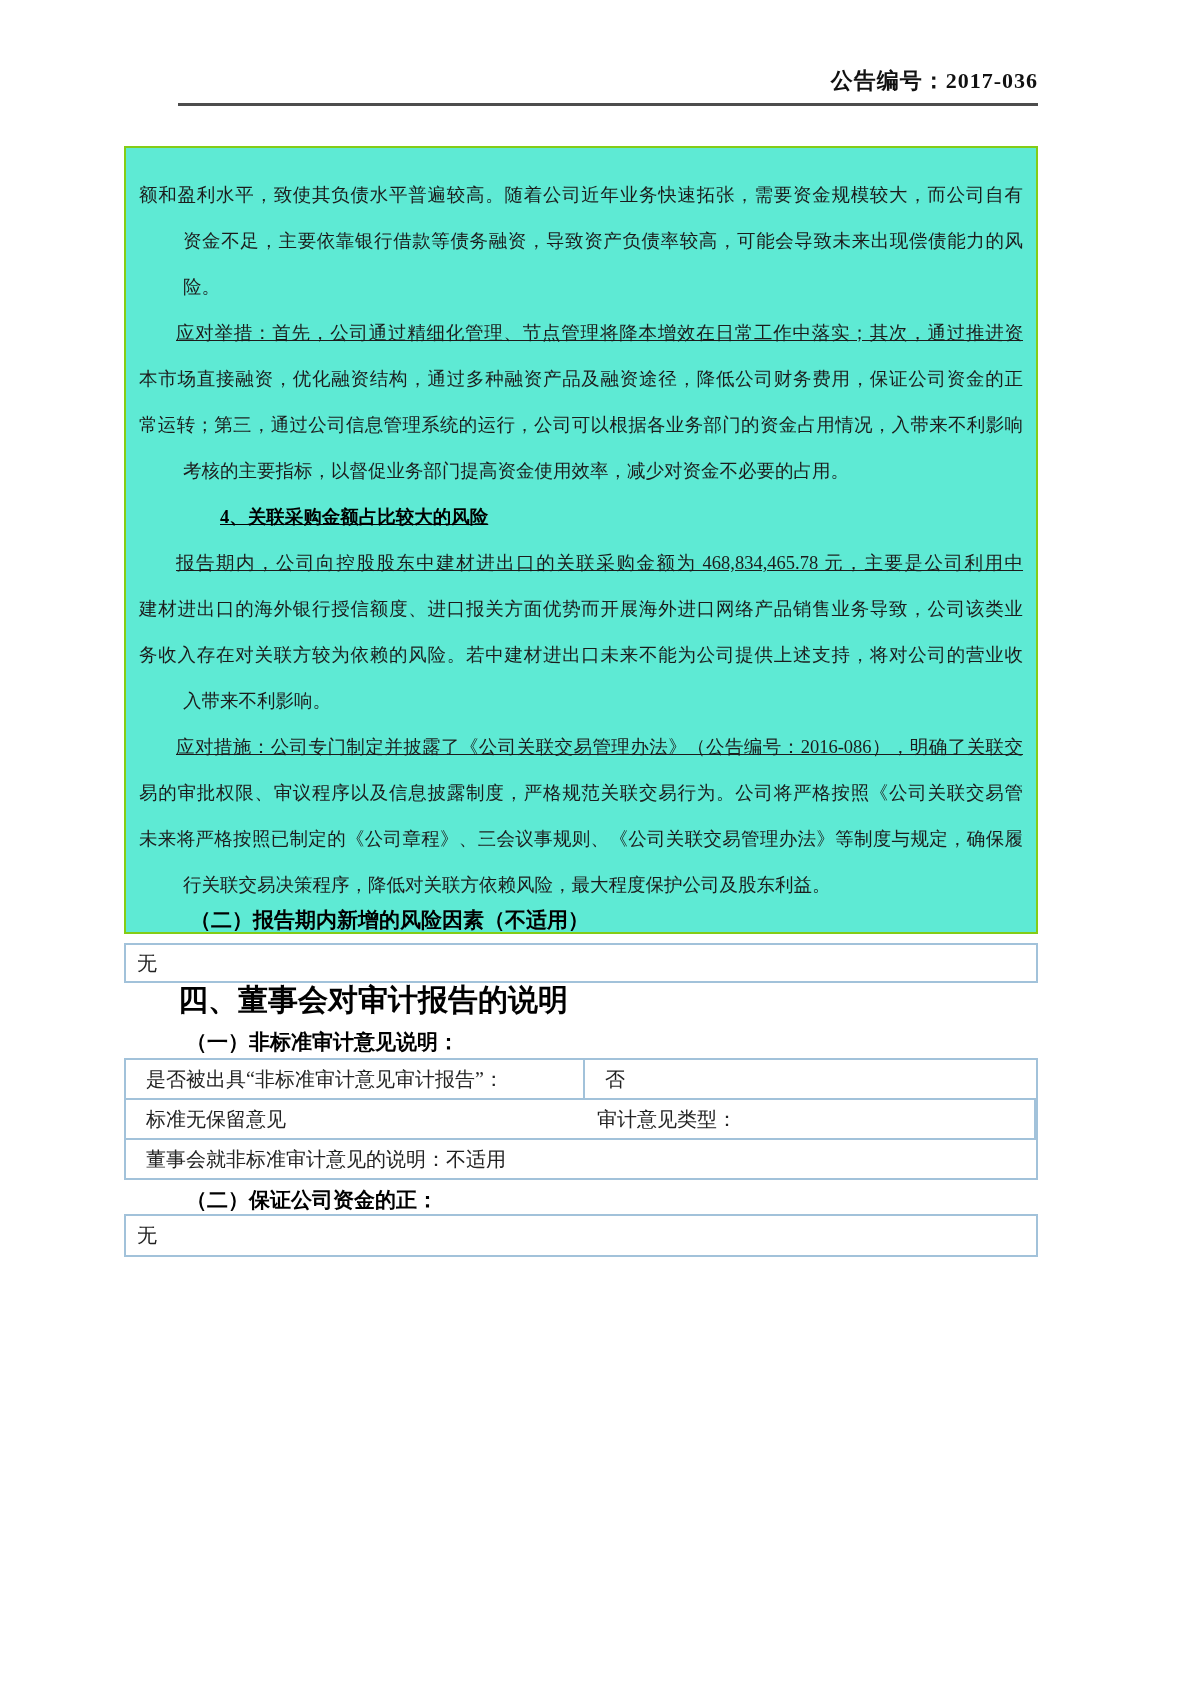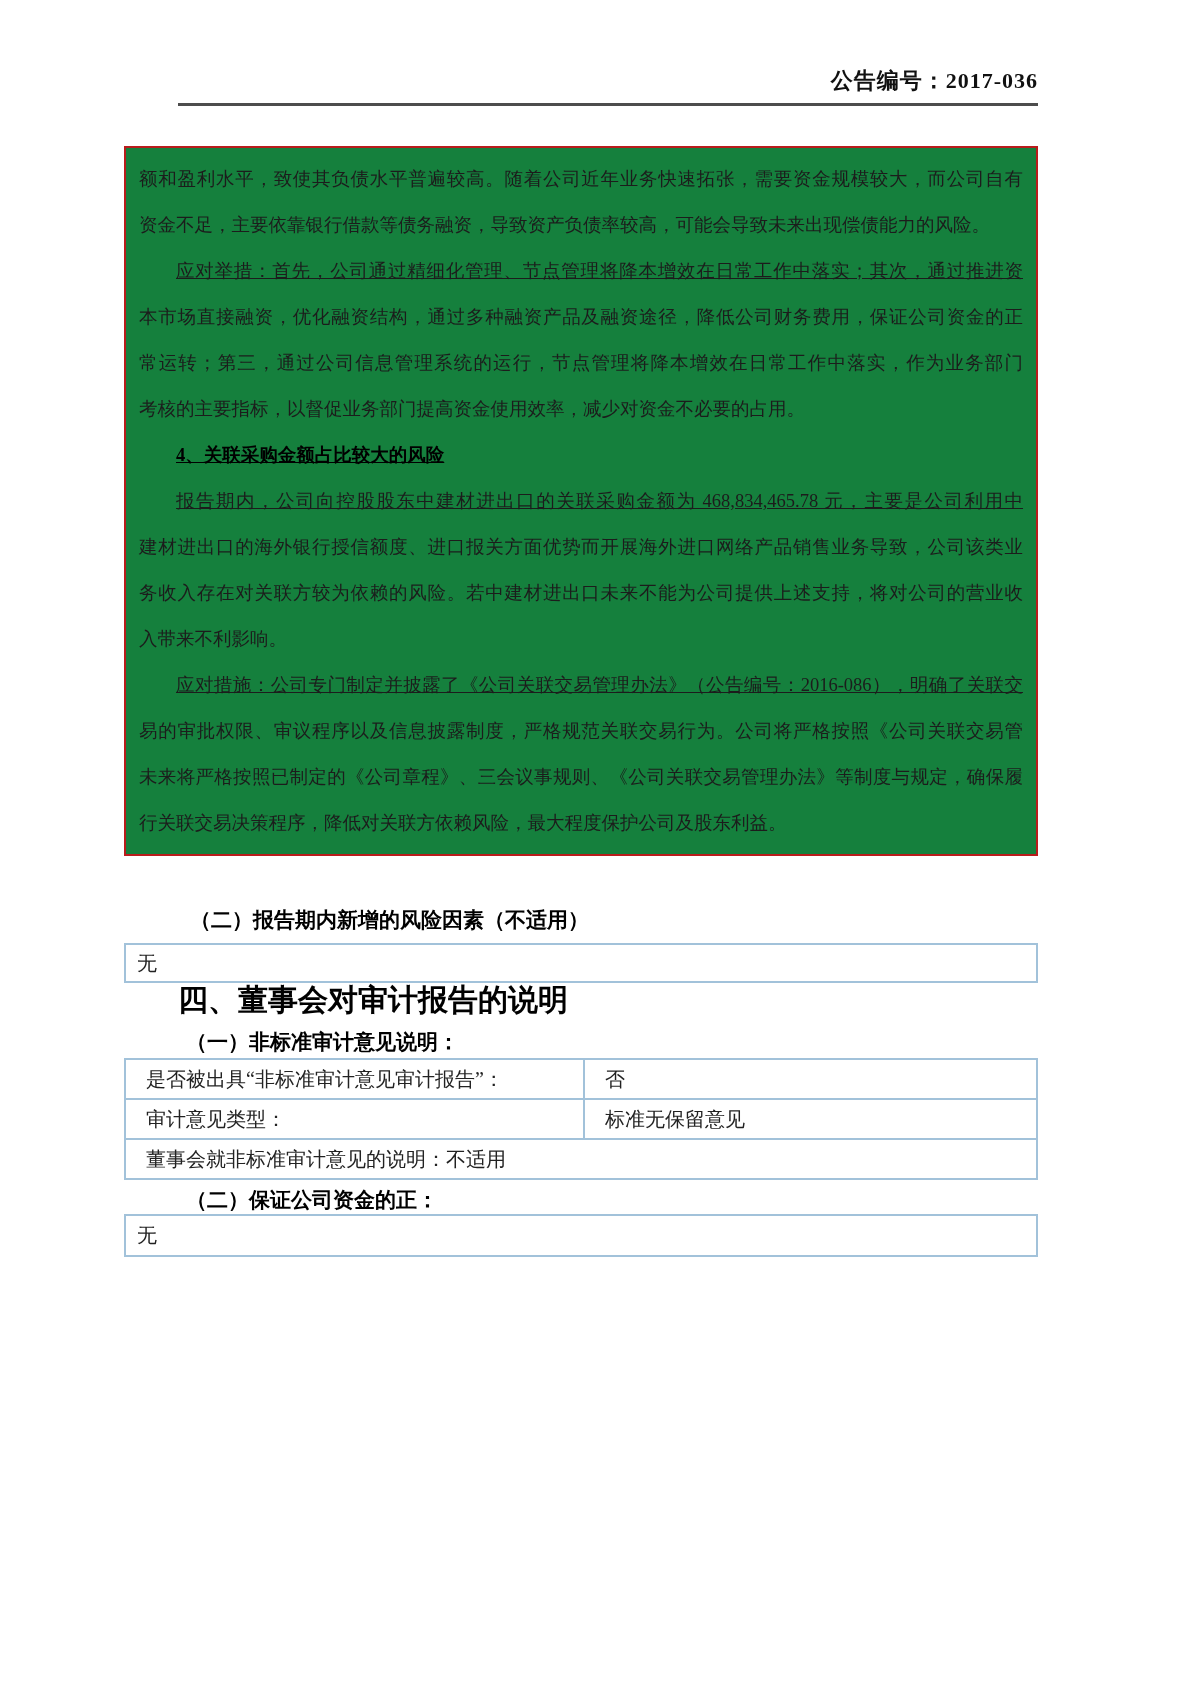--- a/index.html
+++ b/index.html
@@ -11,27 +11,27 @@
   .hdr{
     position:absolute;top:66px;right:162px;font-size:22px;font-weight:bold;
     letter-spacing:1px;color:#111;
   }
   .hdr-line{
     position:absolute;top:103px;left:178px;width:860px;height:3px;background:#4d4d4d;
   }
   
   .box1{
     position:absolute;top:146px;left:124px;width:914px;box-sizing:border-box;
-    border:2px solid #b91c1c;padding:8px 13px;background:#15803d;
+    border:2px solid #84cc16;padding:24px 13px;background:#5eead4;
   }
   .ln{
     font-size:18.5px;line-height:46px;white-space:normal;
     text-align:justify;text-align-last:justify;color:#1c1c1c;
   }
-  .ln.e{text-align-last:left;}
+  .ln.e{text-align-last:left;margin-left:44px;}
   .ln.i{text-indent:2em;text-decoration:underline;}
   .ln.b{font-weight:bold;color:#000;}
   
   .h2{
     position:absolute;font-family:"Liberation Sans","DejaVu Sans",sans-serif;
     font-weight:bold;font-size:21px;color:#000;white-space:nowrap;
   }
   .h2a{top:906px;left:190px;}
   .h2b{top:1028px;left:186px;}
   .h2c{top:1186px;left:186px;}
@@ -69,21 +69,21 @@
 <div class="page">
 
   <div class="hdr">公告编号：2017-036</div>
   <div class="hdr-line"></div>
 
   <div class="box1">
     <div class="ln">额和盈利水平，致使其负债水平普遍较高。随着公司近年业务快速拓张，需要资金规模较大，而公司自有</div>
     <div class="ln e">资金不足，主要依靠银行借款等债务融资，导致资产负债率较高，可能会导致未来出现偿债能力的风险。</div>
     <div class="ln i">应对举措：首先，公司通过精细化管理、节点管理将降本增效在日常工作中落实；其次，通过推进资</div>
     <div class="ln">本市场直接融资，优化融资结构，通过多种融资产品及融资途径，降低公司财务费用，保证公司资金的正</div>
-    <div class="ln">常运转；第三，通过公司信息管理系统的运行，节点管理将降本增效在日常工作中落实，作为业务部门</div>
+    <div class="ln">常运转；第三，通过公司信息管理系统的运行，公司可以根据各业务部门的资金占用情况，入带来不利影响</div>
     <div class="ln e">考核的主要指标，以督促业务部门提高资金使用效率，减少对资金不必要的占用。</div>
     <div class="ln i b e">4、关联采购金额占比较大的风险</div>
     <div class="ln i">报告期内，公司向控股股东中建材进出口的关联采购金额为 468,834,465.78 元，主要是公司利用中</div>
     <div class="ln">建材进出口的海外银行授信额度、进口报关方面优势而开展海外进口网络产品销售业务导致，公司该类业</div>
     <div class="ln">务收入存在对关联方较为依赖的风险。若中建材进出口未来不能为公司提供上述支持，将对公司的营业收</div>
     <div class="ln e">入带来不利影响。</div>
     <div class="ln i">应对措施：公司专门制定并披露了《公司关联交易管理办法》（公告编号：2016-086），明确了关联交</div>
     <div class="ln">易的审批权限、审议程序以及信息披露制度，严格规范关联交易行为。公司将严格按照《公司关联交易管</div>
     <div class="ln">未来将严格按照已制定的《公司章程》、三会议事规则、《公司关联交易管理办法》等制度与规定，确保履</div>
     <div class="ln e">行关联交易决策程序，降低对关联方依赖风险，最大程度保护公司及股东利益。</div>
@@ -98,22 +98,22 @@
   <div class="h1">四、董事会对审计报告的说明</div>
 
   <div class="h2 h2b">（一）非标准审计意见说明：</div>
 
   <div class="tbl">
     <div class="trow">
       <div class="tc tl">是否被出具“非标准审计意见审计报告”：</div>
       <div class="tc tv">否</div>
     </div>
     <div class="trow">
+      <div class="tc tv">标准无保留意见</div>
       <div class="tc tl">审计意见类型：</div>
-      <div class="tc tv">标准无保留意见</div>
     </div>
     <div class="trow">
       <div class="tc tfull">董事会就非标准审计意见的说明：不适用</div>
     </div>
   </div>
 
   <div class="h2 h2c">（二）保证公司资金的正：</div>
 
   <div class="nbox box3">
     <span>无</span>

